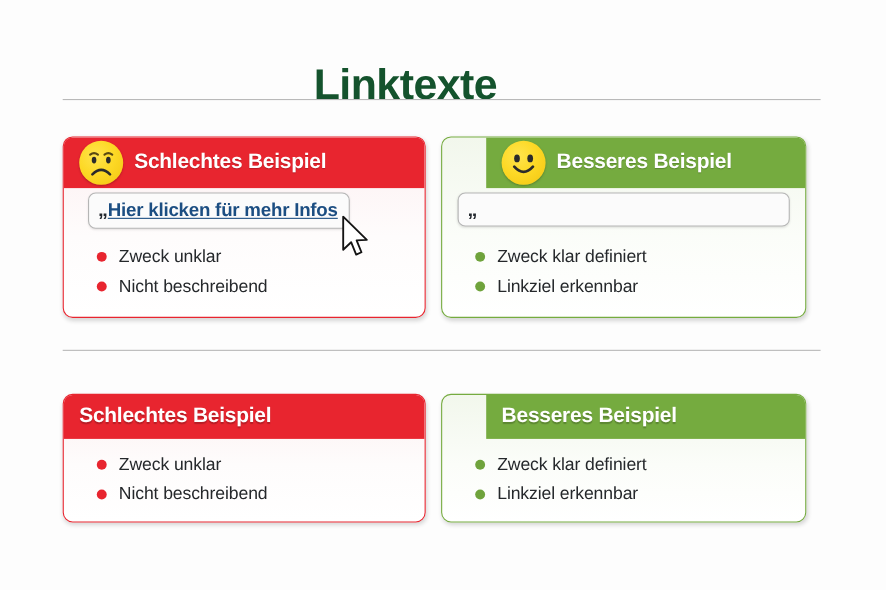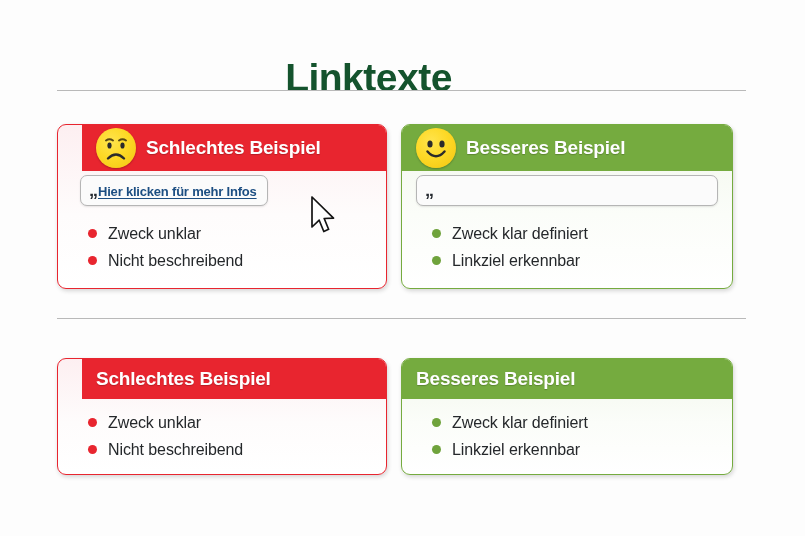--- a/index.html
+++ b/index.html
@@ -53,25 +53,25 @@
     border-radius: 9px;
     border-style: solid;
     border-width: 1.5px;
     box-sizing: border-box;
     overflow: hidden;
     box-shadow: 1px 2px 4px rgba(0,0,0,0.16);
   }
   .card.bad {
     border-color: #e8252f;
     background: linear-gradient(to bottom, #fdeff1 0%, #fefcfc 55%, #ffffff 100%);
-    padding-left: 24px;
   }
   .card.good {
     border-color: #75ab3f;
     background: linear-gradient(to bottom, #f2f7ec 0%, #fbfdf9 55%, #ffffff 100%);
+    padding-left: 40px;
   }
 
   .card-top-left    { left: 57px;  top: 124px; width: 330px; height: 165px; }
   .card-top-right   { left: 401px; top: 124px; width: 332px; height: 165px; }
   .card-bot-left    { left: 57px;  top: 358px; width: 330px; height: 117px; }
   .card-bot-right   { left: 401px; top: 358px; width: 332px; height: 117px; }
 
   .card-header {
     position: relative;
     display: flex;
@@ -124,21 +124,21 @@
   .link-chip-good { left: 14px;  top: 50px; right: 14px; }
 
   .quote-mark {
     color: #24292f;
     font-size: 18px;
     font-weight: bold;
     line-height: 1;
   }
   .link-text {
     color: #1c4e82;
-    font-size: 13px;
+    font-size: 17px;
     font-weight: bold;
     text-decoration: underline;
     text-underline-offset: 2px;
     letter-spacing: -0.2px;
   }
 
   
   .bullet-list {
     position: absolute;
     left: 30px;

